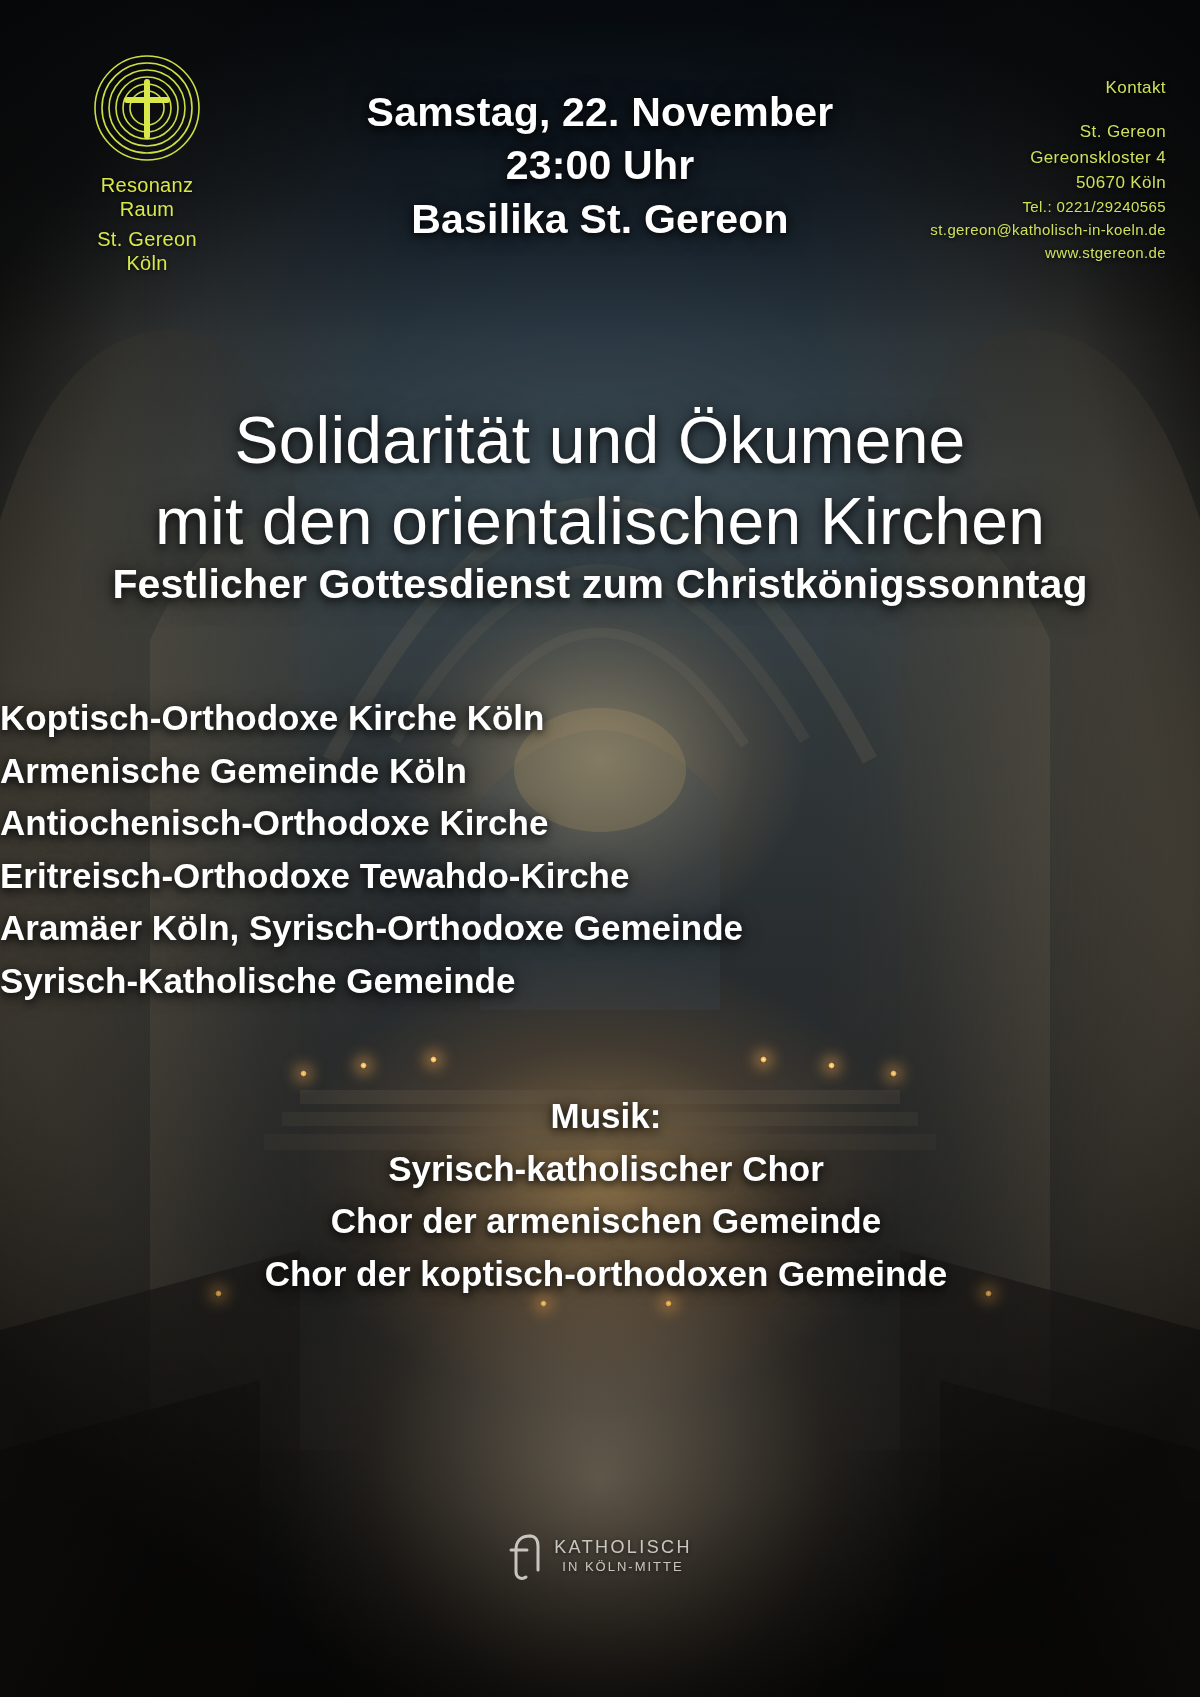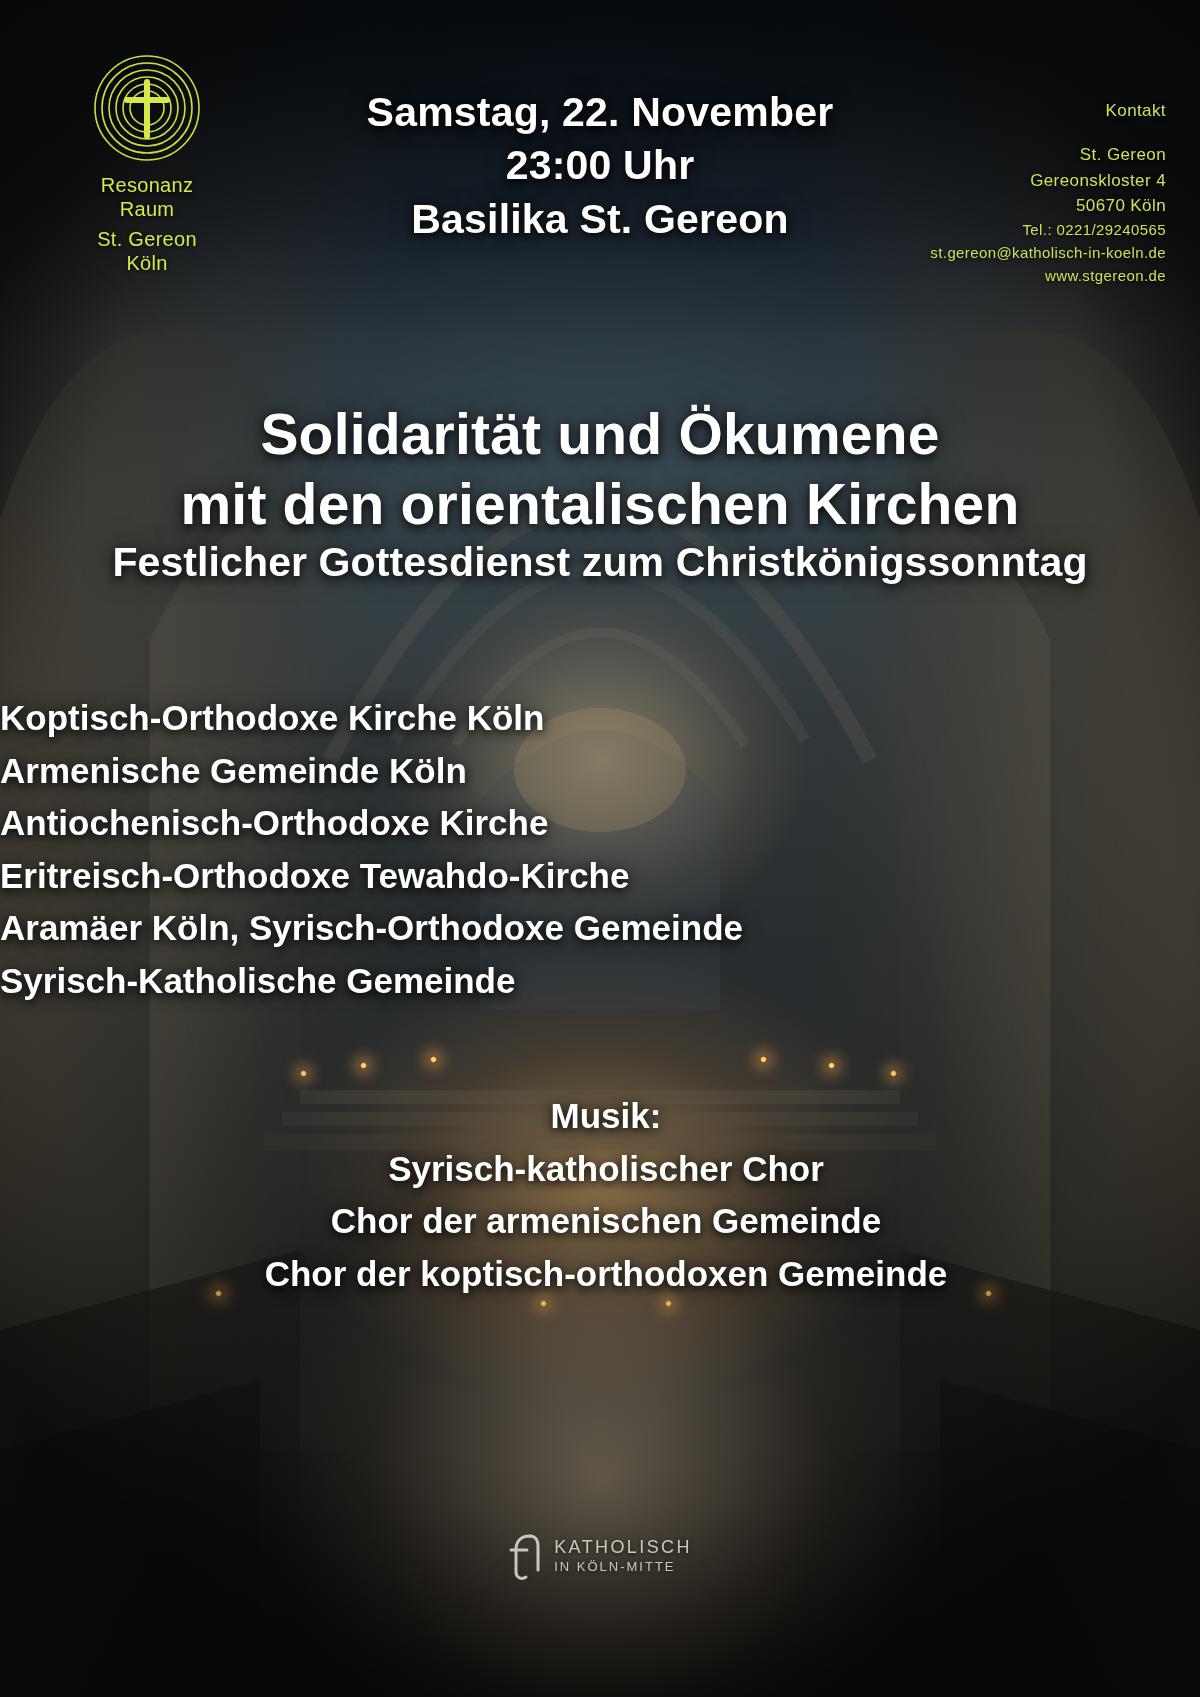--- a/index.html
+++ b/index.html
@@ -73,40 +73,40 @@
     font-size: 41px;
     line-height: 1.30;
     letter-spacing: 0.2px;
     text-shadow: 0 2px 7px rgba(0,0,0,0.85), 0 0 22px rgba(0,0,0,0.55);
     pointer-events: none;
   }
   .header-date div { display:block; }
 
   
   .contact {
-    position: absolute; right: 34px; top: 98px;
+    position: absolute; right: 34px; top: 75px;
     text-align: right;
     color: #cfe05c;
     font-size: 17px;
     line-height: 1.52;
     letter-spacing: 0.4px;
     text-shadow: 0 1px 4px rgba(0,0,0,0.85);
   }
   .contact .c-title { margin-bottom: 18px; }
   .contact .c-line { white-space: nowrap; }
   .contact .c-small { font-size: 15px; }
 
   
   .title-block {
     position: absolute; left: 0; right: 0; top: 400px;
     text-align: center; color: #fff;
     text-shadow: 0 3px 10px rgba(0,0,0,0.85), 0 0 28px rgba(0,0,0,0.5);
     pointer-events: none;
   }
-  .title-1 { font-size: 57px; font-weight: bold; line-height: 1.22; letter-spacing: 0.2px; }
+  .title-1 { font-size: 66px; font-weight: normal; line-height: 1.22; letter-spacing: 0.2px; }
   .subtitle {
     font-size: 41px; font-weight: bold; letter-spacing: 0.1px;
   }
 
   
   .churches {
     position: absolute; left: 0; right: 0; top: 692px;
     color: #fff;
     font-size: 35px; font-weight: bold; line-height: 1.50;
     text-shadow: 0 3px 9px rgba(0,0,0,0.85), 0 0 22px rgba(0,0,0,0.45);
@@ -124,21 +124,21 @@
   }
 
   
   .footer-logo {
     position: absolute; left: 0; right: 0; bottom: 115px;
     display: flex; align-items: center; justify-content: center; gap: 12px;
     opacity: 0.78;
   }
   .footer-mark { width: 34px; height: 52px; }
   .footer-text {
-    color: #f0efe8; letter-spacing: 2.4px; line-height: 1.28; text-align: left;
+    color: #f0efe8; letter-spacing: 2.4px; line-height: 1.28; text-align: center;
     text-shadow: 0 1px 4px rgba(0,0,0,0.8);
   }
   .footer-text .f1 { font-size: 18px; display:block; }
   .footer-text .f2 { font-size: 13px; display:block; letter-spacing: 2.0px; }
 
   
   .candle { position:absolute; width:7px; height:7px; border-radius:50%;
             background: radial-gradient(circle, #fff3c4 0%, #ffb347 45%, rgba(255,140,40,0) 75%);
             box-shadow: 0 0 14px 6px rgba(255,176,80,0.45); }
 </style>

